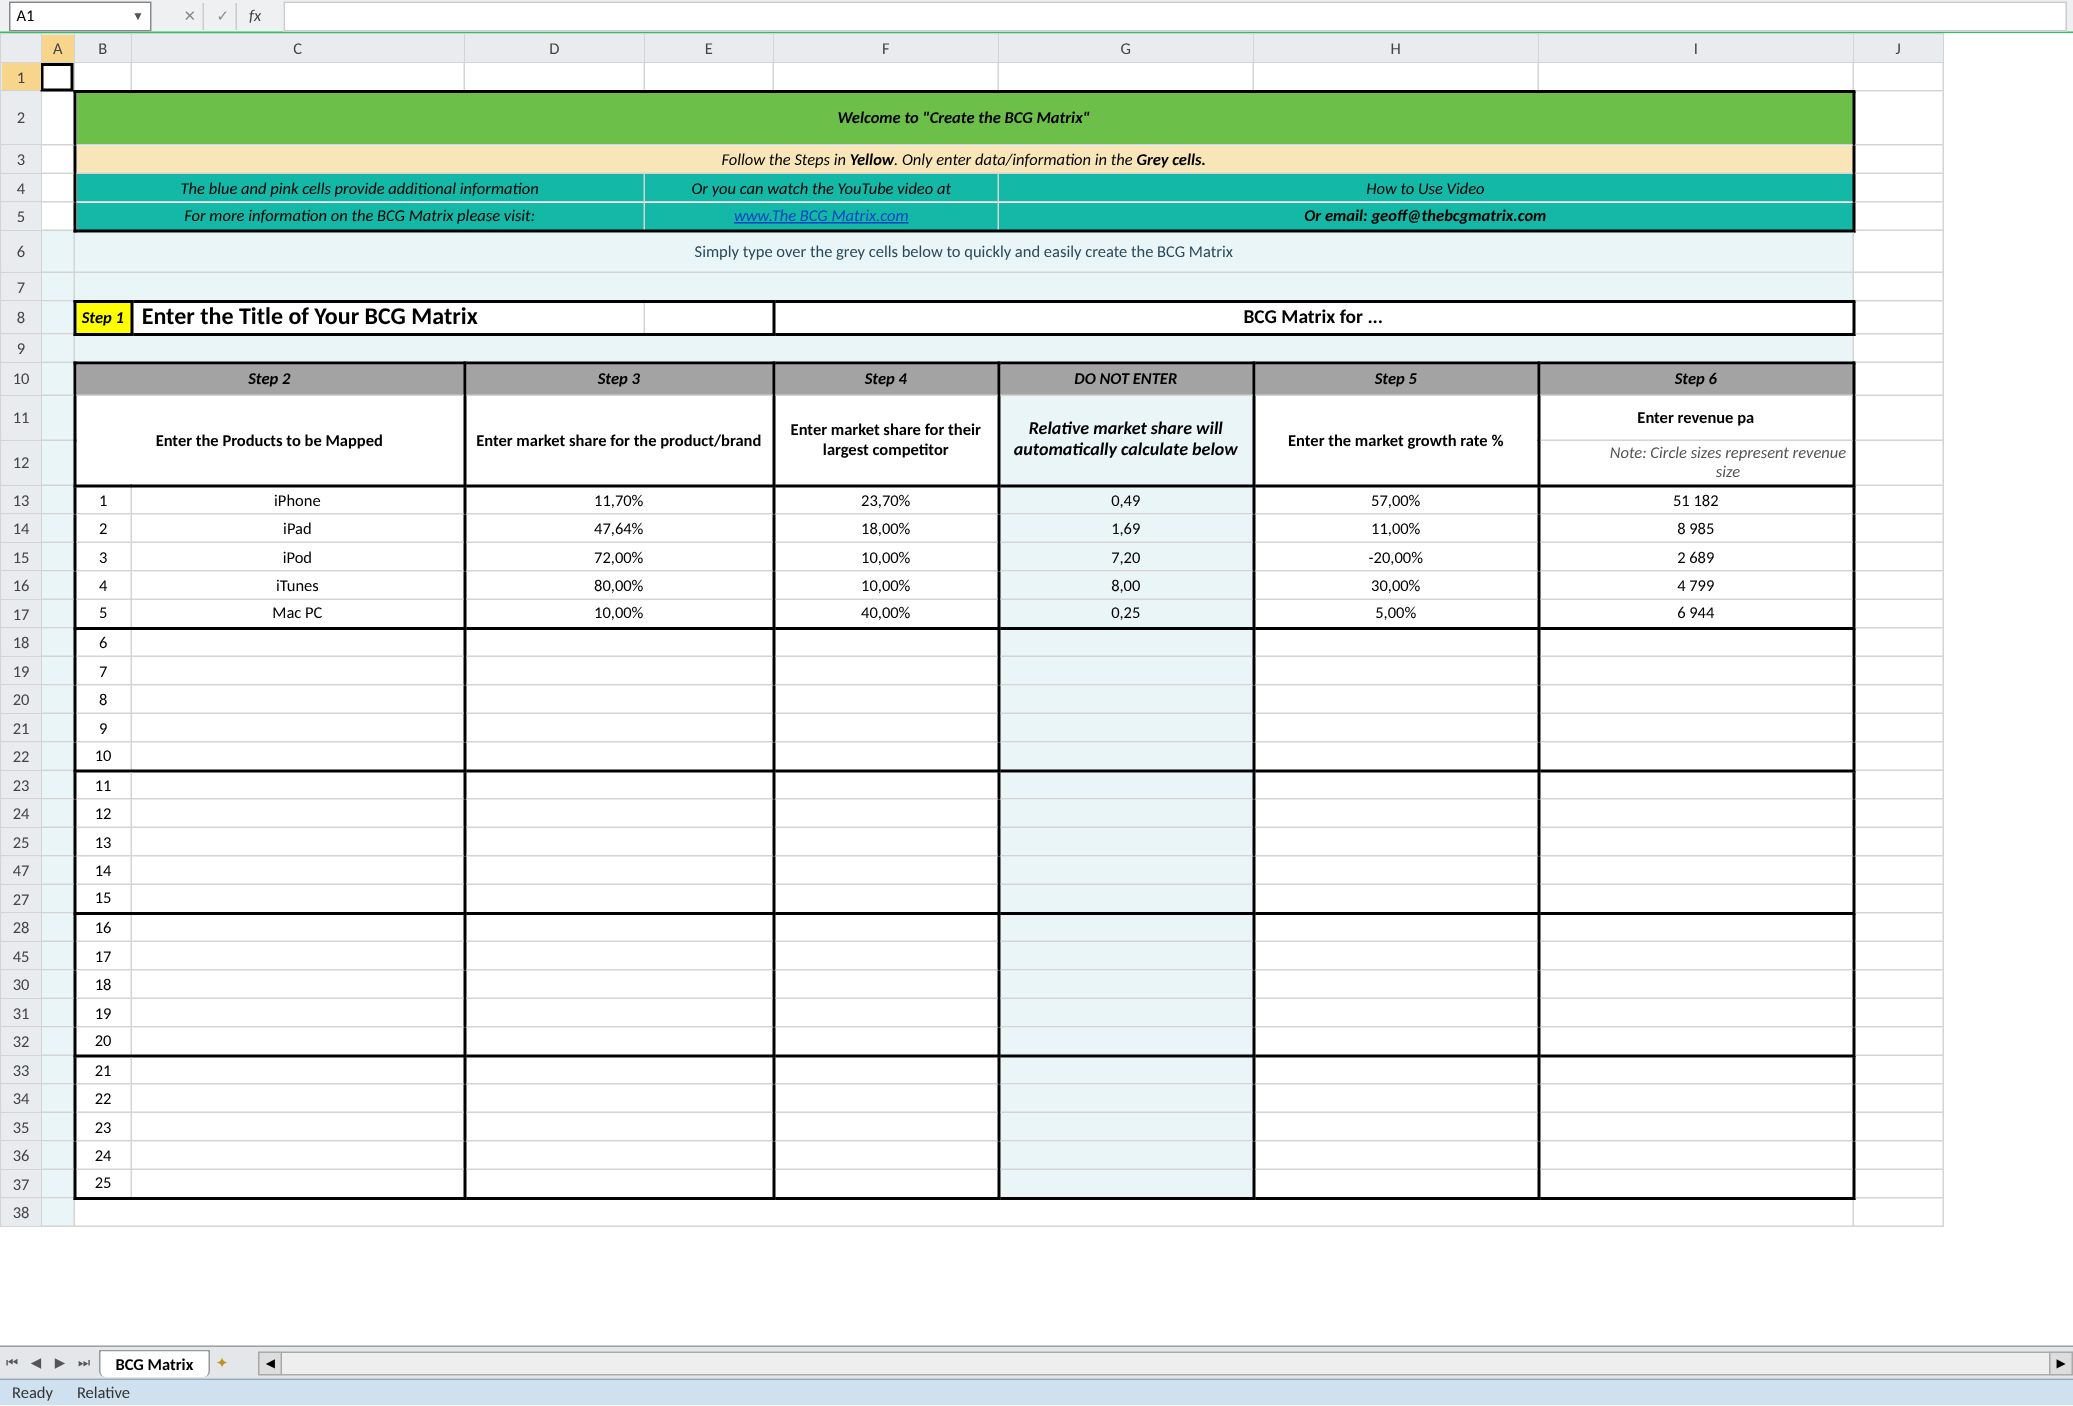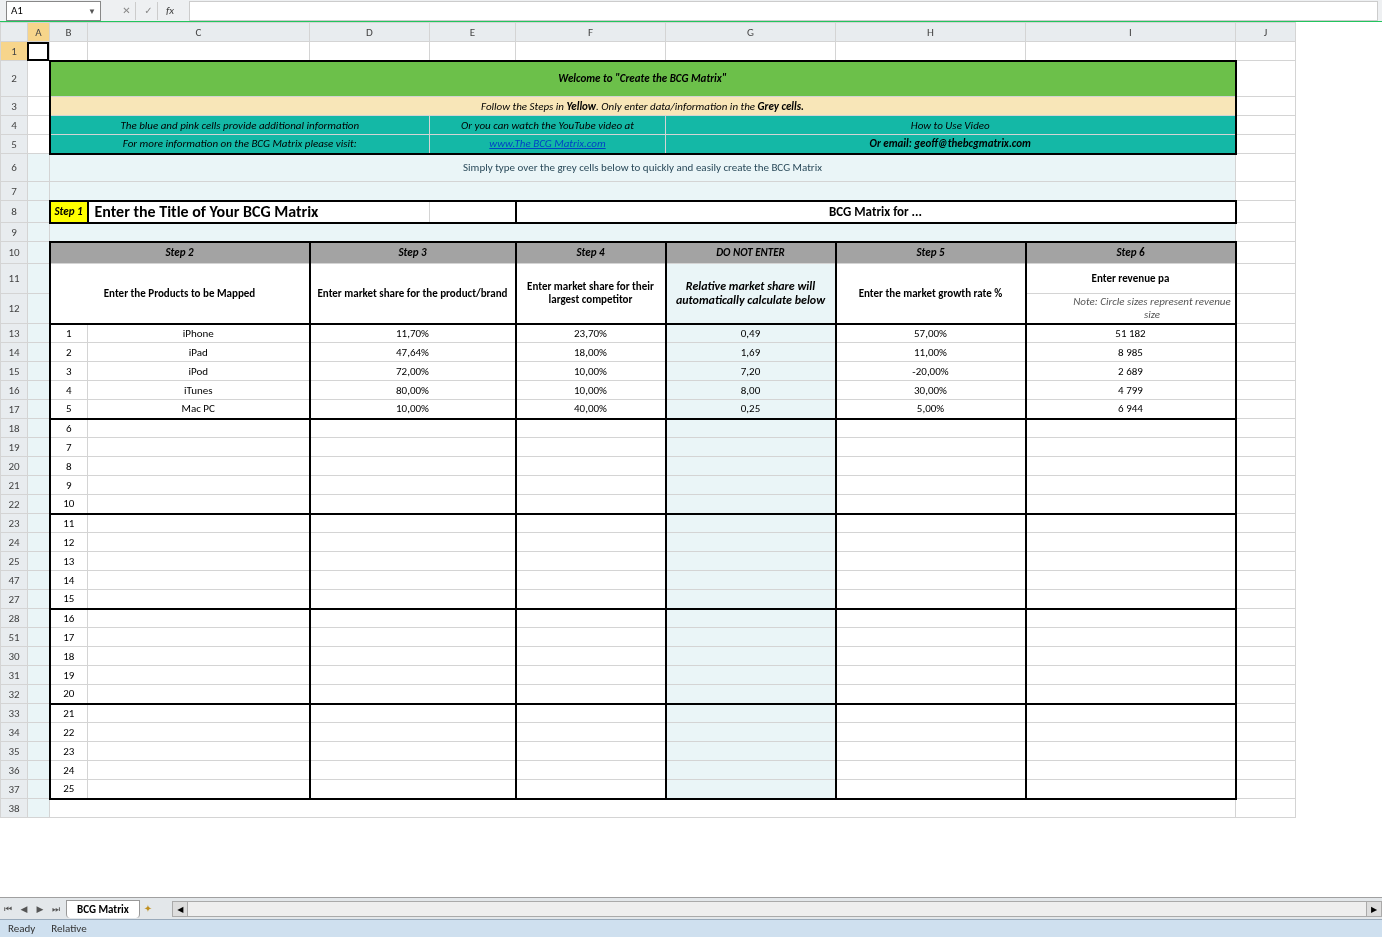--- a/index.html
+++ b/index.html
@@ -399,21 +399,21 @@
   <td class="num-col bl ">16</td>
   <td class="data-cell br "></td>
   <td colspan="2" class="data-cell br "></td>
   <td class="data-cell br "></td>
   <td class="calc-cell br "></td>
   <td class="data-cell br "></td>
   <td class="data-cell br "></td>
   <td class="white"></td>
         </tr>
         <tr>
-          <th class="row-head ">51</th>
+          <th class="row-head ">45</th>
           <td class="ltblue"></td>
   <td class="num-col bl ">17</td>
   <td class="data-cell br "></td>
   <td colspan="2" class="data-cell br "></td>
   <td class="data-cell br "></td>
   <td class="calc-cell br "></td>
   <td class="data-cell br "></td>
   <td class="data-cell br "></td>
   <td class="white"></td>
         </tr>

